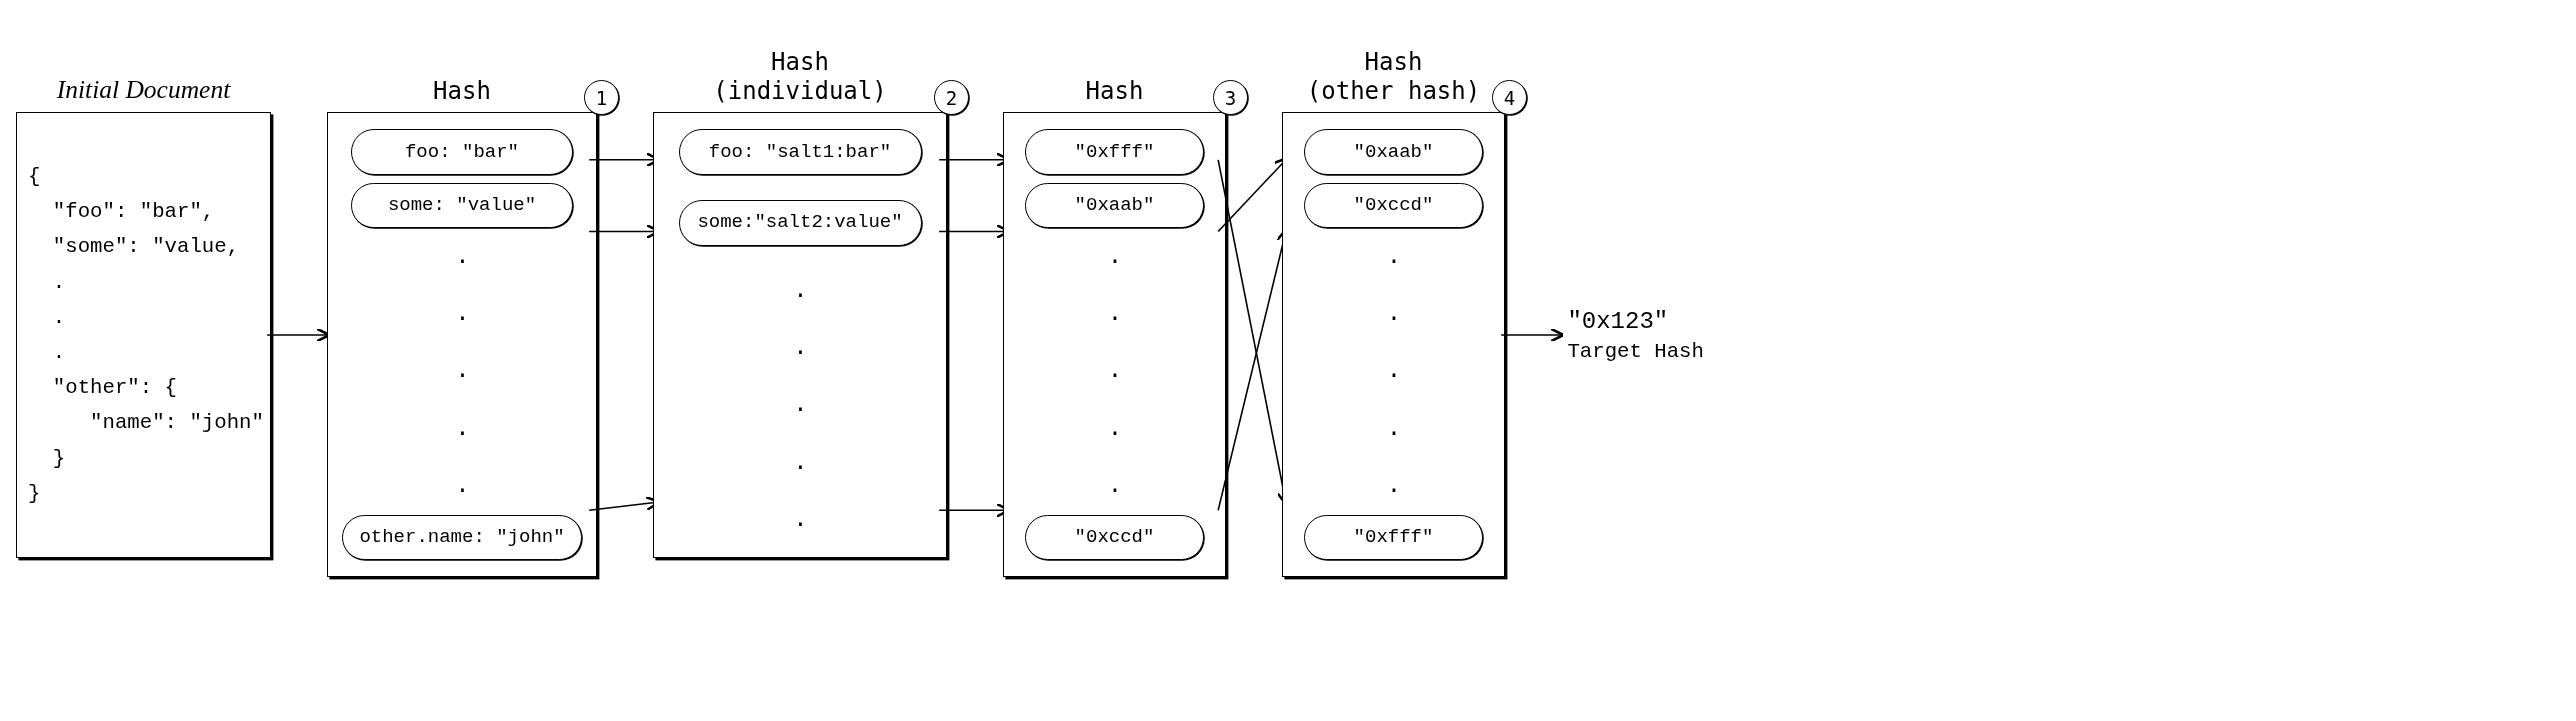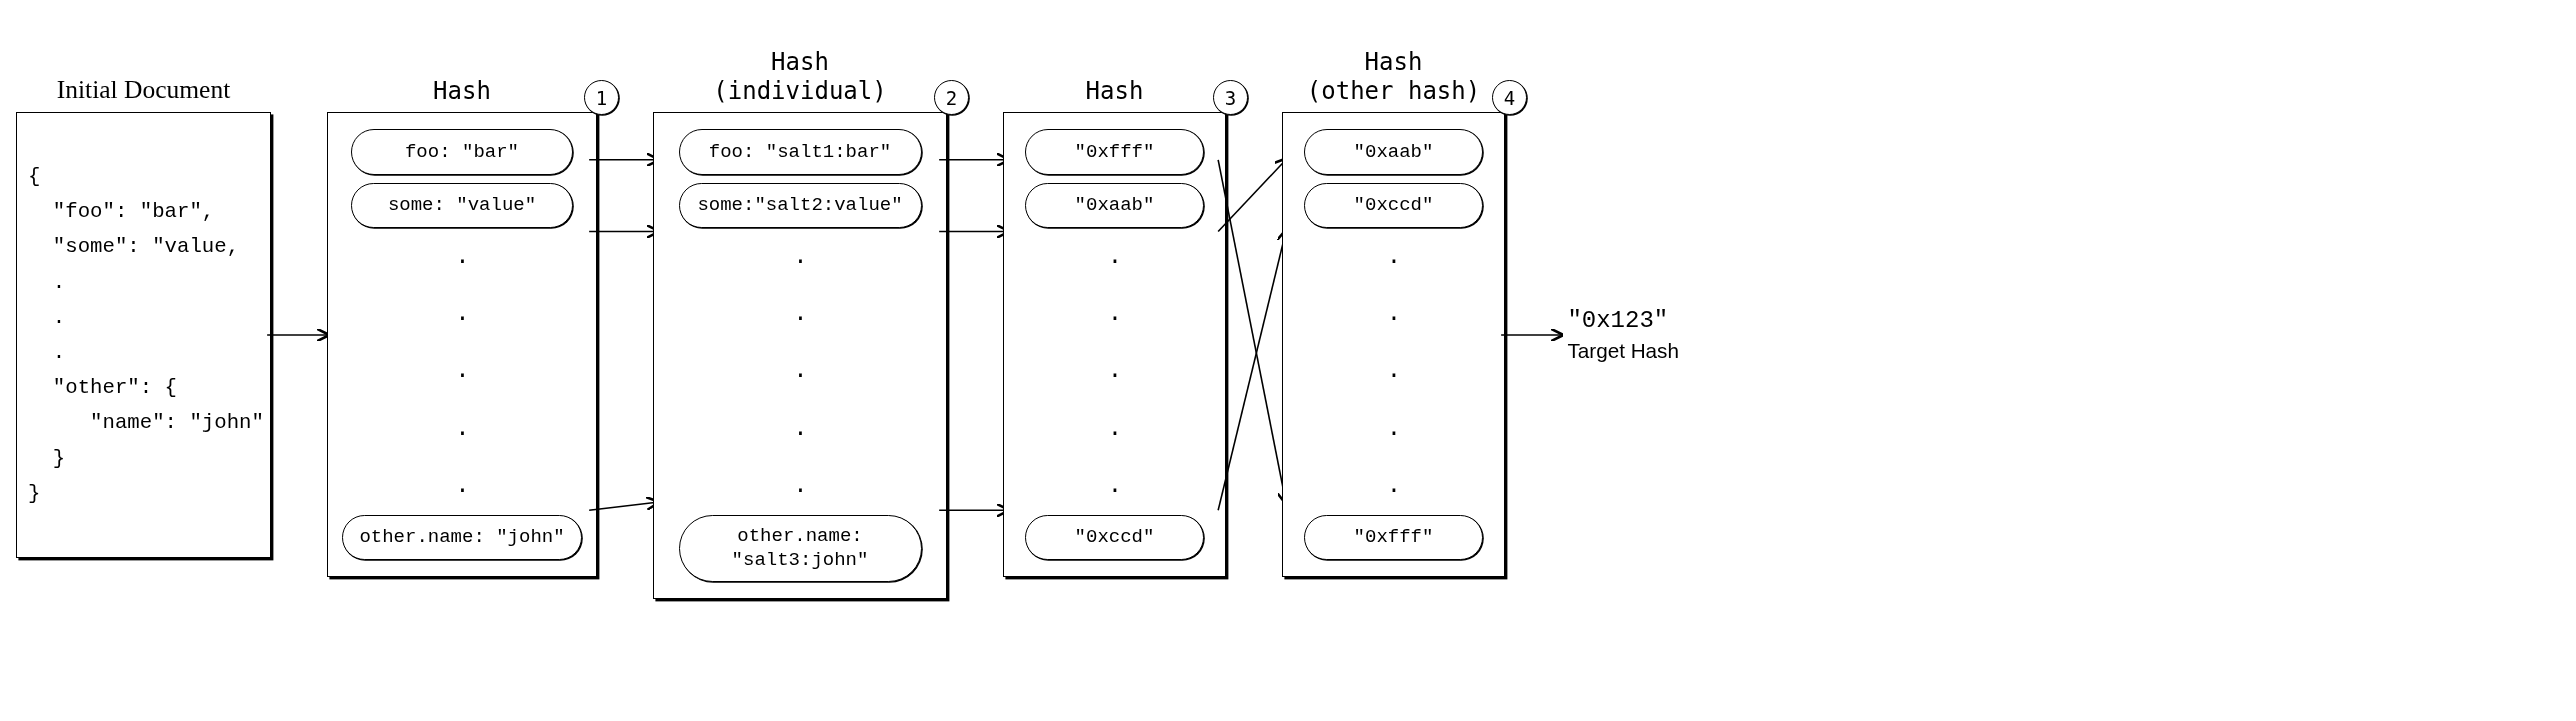--- a/index.html
+++ b/index.html
@@ -27,20 +27,21 @@
     flex-direction: column;
     align-items: center;
     justify-content: flex-end;
     padding-bottom: 6.4px;
     font-size: 24px;
     text-align: center;
     line-height: 1.2;
   }
   .title-block.left-align {
     align-items: flex-start;
+    font-style: italic;
     font-family: 'Brush Script MT', 'Comic Sans MS', cursive;
     font-size: 25.5px;
   }
   .step-circle {
     position: absolute;
     top: 56px;
     right: -22px;
     width: 35px;
     height: 35px;
     border: 1.6px solid #000;
@@ -116,21 +117,21 @@
     display: flex;
     flex-direction: column;
     justify-content: center;
     margin-top: 88px;
     height: 446px;
     padding-left: 6.4px;
     font-family: 'Courier New', monospace;
     font-size: 24px;
   }
   .output-label {
-    font-family: Liberation Sans, sans-serif;
+    font-family: Liberation Mono, monospace;
     font-size: 20.7px;
     margin-top: 5px;
   }
   line, path { stroke: #000; stroke-width: 2; fill: none; }
 </style>
 </head>
 <body>
 
 <svg width="0" height="0" style="position:absolute">
   <defs>
@@ -184,22 +185,20 @@
   <div class="col">
     <div class="title-block">
       <div>Hash</div>
       <div>(individual)</div>
     </div>
     <div class="step-circle">2</div>
     <div class="box stage wide">
       <div class="pill">foo: "salt1:bar"</div>
       <div class="pill">some:"salt2:value"</div>
       <div class="dots-vert">. . . . .</div>
-      <div class="pill tall" style="white-space:pre-line">other.name:
-"salt3:john"</div>
     </div>
   </div>
 
   <div class="arrow-gap">
     <svg viewBox="0 0 90 560" width="72" height="446">
       <line x1="0" y1="60" x2="85" y2="60" marker-end="url(#ah)"></line>
       <line x1="0" y1="150" x2="85" y2="150" marker-end="url(#ah)"></line>
       <line x1="0" y1="500" x2="85" y2="500" marker-end="url(#ah)"></line>
     </svg>
   </div>

